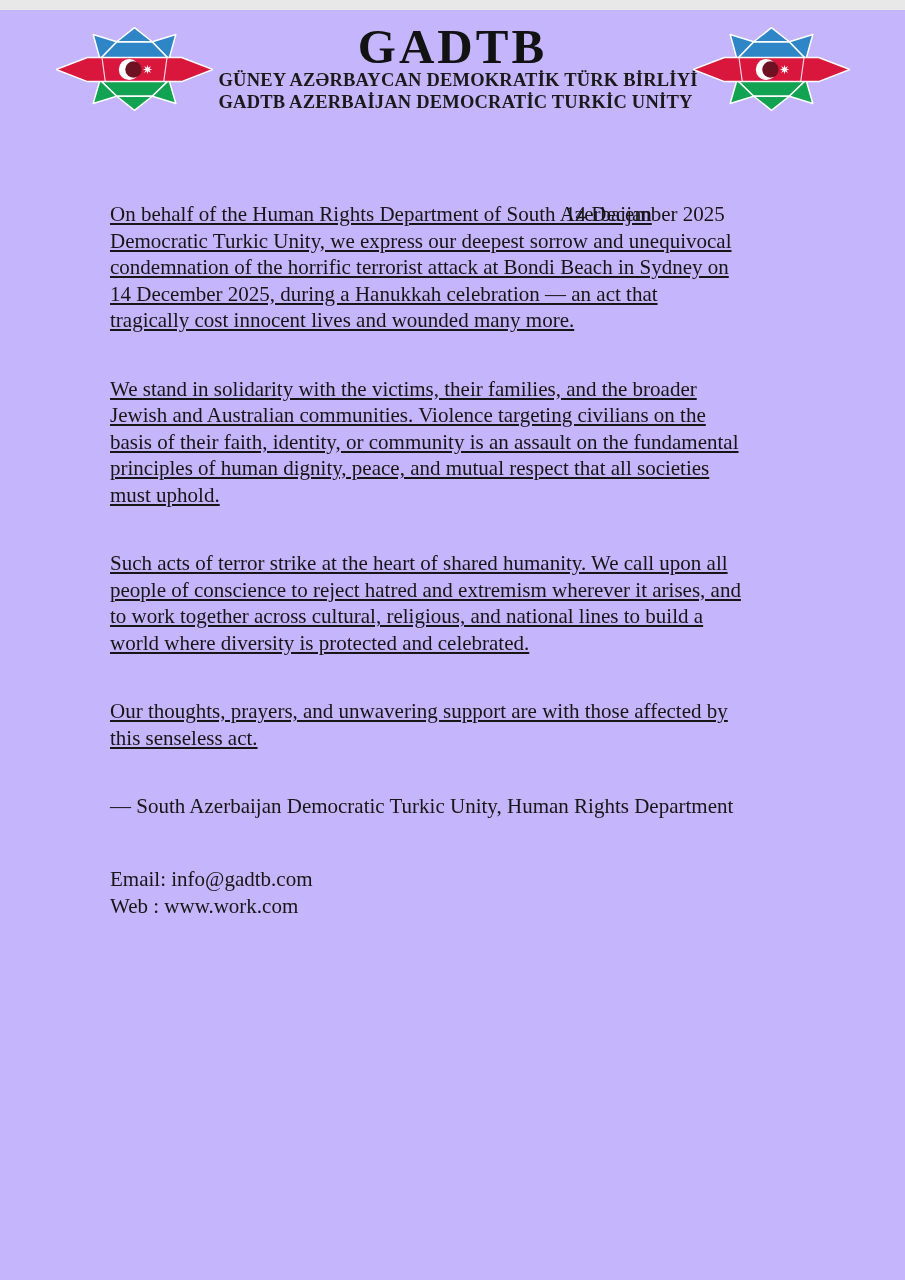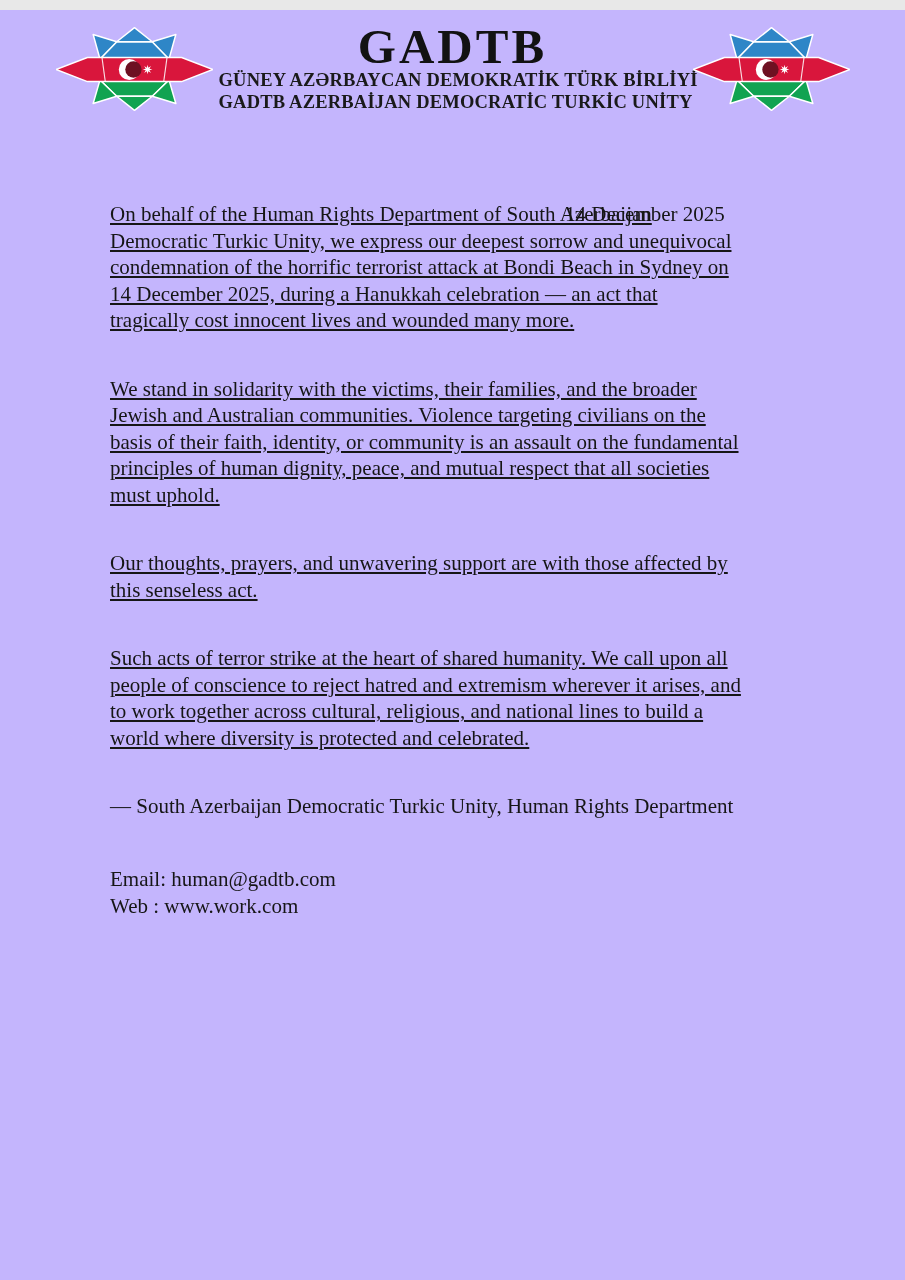--- a/index.html
+++ b/index.html
@@ -114,29 +114,29 @@
 condemnation of the horrific terrorist attack at Bondi Beach in Sydney on
 14 December 2025, during a Hanukkah celebration — an act that
 tragically cost innocent lives and wounded many more.</p>
 
     <p class="para">We stand in solidarity with the victims, their families, and the broader
 Jewish and Australian communities. Violence targeting civilians on the
 basis of their faith, identity, or community is an assault on the fundamental
 principles of human dignity, peace, and mutual respect that all societies
 must uphold.</p>
 
-    <p class="para">Our thoughts, prayers, and unwavering support are with those affected by
-this senseless act.</p>
-
     <p class="para">Such acts of terror strike at the heart of shared humanity. We call upon all
 people of conscience to reject hatred and extremism wherever it arises, and
 to work together across cultural, religious, and national lines to build a
 world where diversity is protected and celebrated.</p>
 
+    <p class="para">Our thoughts, prayers, and unwavering support are with those affected by
+this senseless act.</p>
+
     <p class="signature">— South Azerbaijan Democratic Turkic Unity, Human Rights Department</p>
 
     <div class="contact">
-      <div>Email: human@gadtb.com</div>
+      <div>Email: info@gadtb.com</div>
       <div>Web : www.work.com</div>
     </div>
 
   </div>
 </div>
 
 </body></html>

